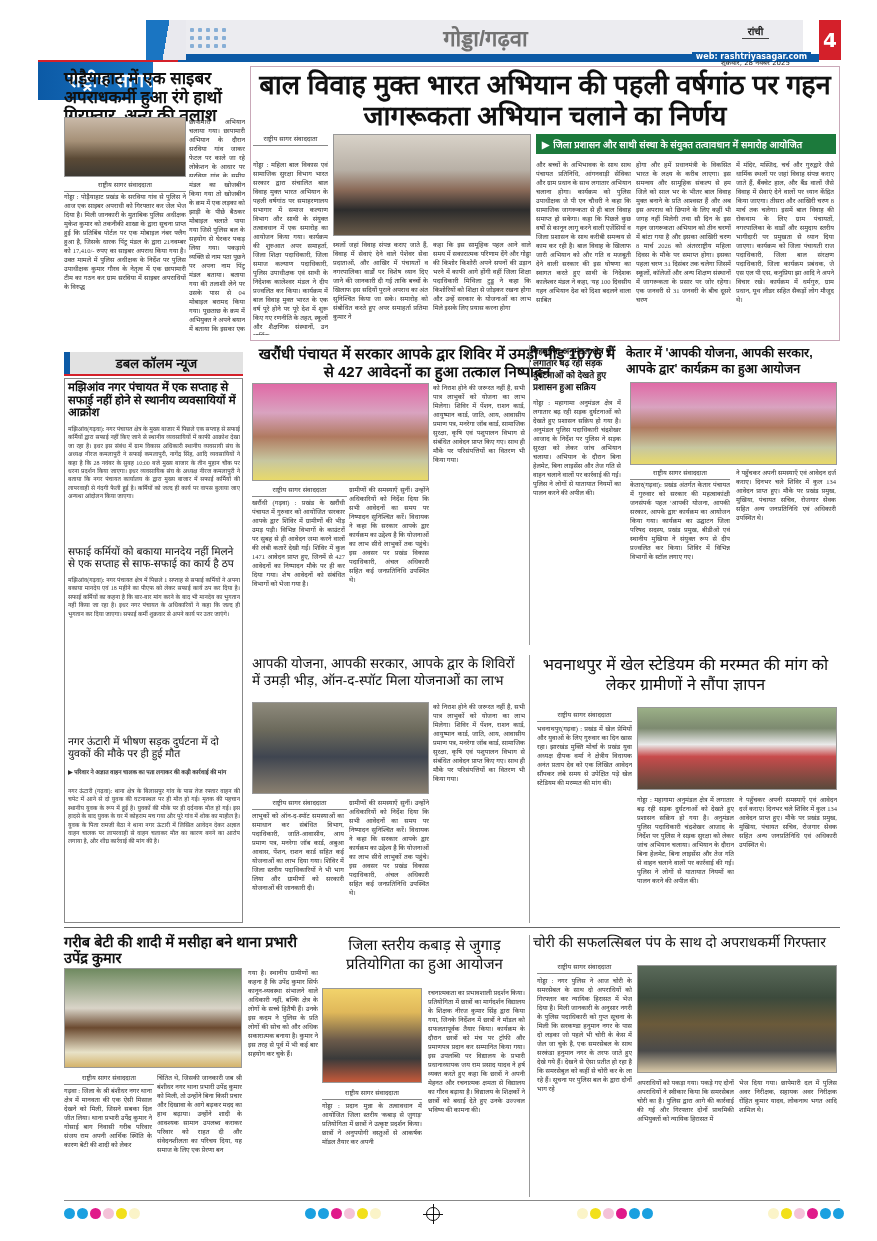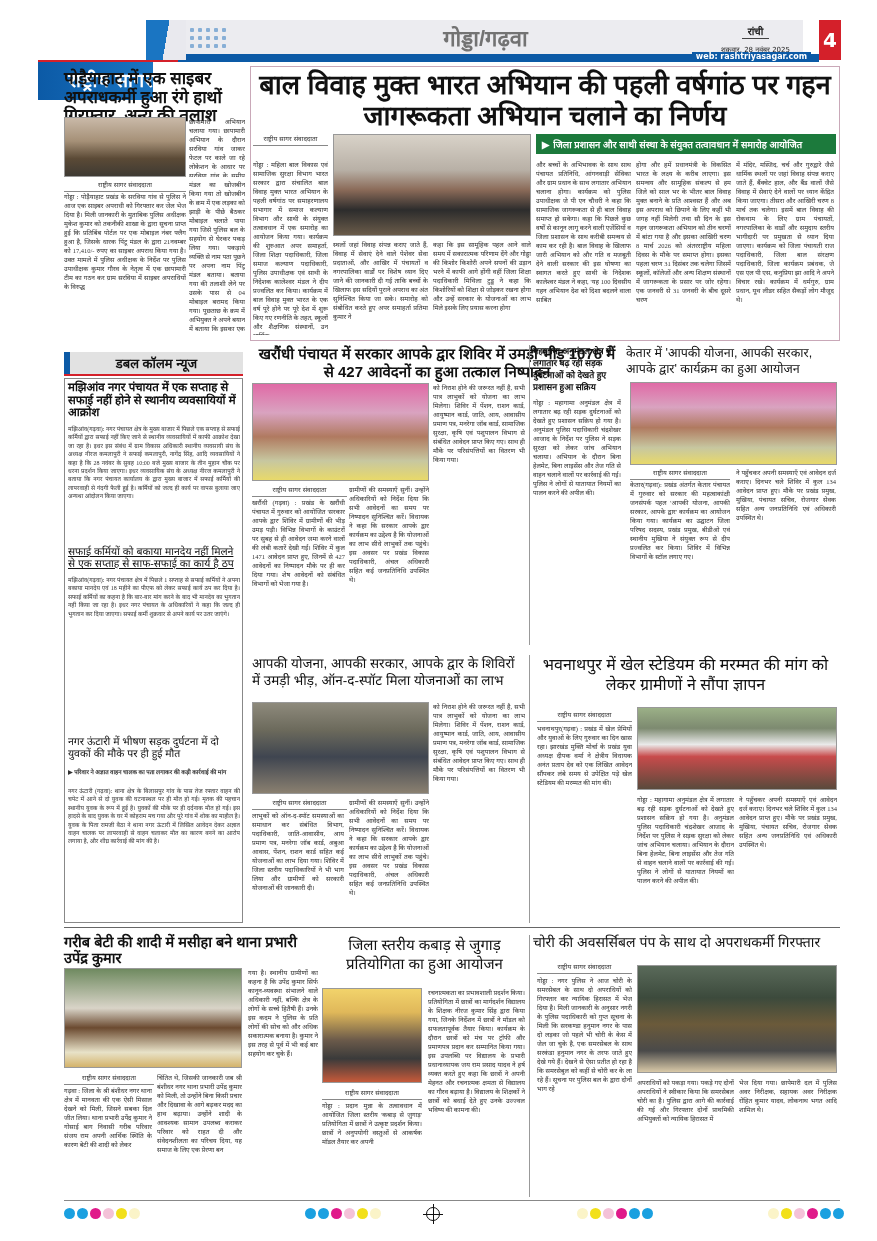--- a/index.html
+++ b/index.html
@@ -14,21 +14,21 @@
     display: flex; align-items: center; justify-content: flex-end; letter-spacing: .5px; margin-top: 40px; }
   .mh-slant { position: absolute; left: 108px; top: 0; width: 40px; height: 40px;
     background: linear-gradient(100deg,#1a75c2 50%, #e9e9ee 50%); }
   .mh-dots { position: absolute; left: 150px; top: 6px; width: 40px; height: 24px;
     background: radial-gradient(circle, #6fa0d0 2px, transparent 2.5px) 0 0/8px 8px; opacity:.8; }
   .mh-mid { position: absolute; left: 140px; top: 0; width: 615px; height: 34px; background: #ececf0;
     display:flex; align-items:center; justify-content:center; }
   .mh-section { font-family: "Liberation Sans", sans-serif; font-weight: bold; font-size: 22px; color: #737373; }
   .mh-date-wrap { position: absolute; right: 38px; top: 0; width: 95px; height: 34px; background:#ececf0; text-align:center; }
   .mh-city { font-size: 10px; font-weight: bold; margin-top: 3px; border-bottom:1px solid #444; display:inline-block; padding:0 6px; }
-  .mh-date { font-size: 7px; margin-top: 6px; }
+  .mh-date { font-size: 7px; margin-top: 19px; }
   .mh-page { position: absolute; right: 0; top: 0; width: 22px; height: 40px; background: #d4202a; color:#fff;
     font-weight: bold; font-size: 20px; display:flex; align-items:center; justify-content:center; }
   .mh-bar { position: absolute; left: 140px; top: 34px; width: 641px; height: 8px; background: #0c5aa6; }
   .mh-web { position: absolute; right: 30px; top: 32px; font-size: 8px; color:#fff; background:#0c5aa6; padding: 0 4px; font-weight:bold; }
   .mh-redline { position:absolute; left:0; top:40px; width:140px; height:2px; background:#d4202a; }
 
   
   .hl { font-family: "Liberation Sans", sans-serif; font-weight: bold; color: #111; line-height: 1.1; }
   .byline { font-size: 6.5px; color:#333; text-align:center; border-bottom:1px solid #888; padding-bottom:2px; margin-bottom:3px; }
   .txt { font-family: "Liberation Serif", serif; font-size: 6.5px; line-height: 9px; color:#333; text-align: justify; overflow:hidden; }
@@ -106,42 +106,42 @@
 <div class="txt col" style="left:636px;top:160px;width:95px;height:175px;">होगा और हमें प्रधानमंत्री के विकसित भारत के लक्ष्य के करीब लाएगा। इस समन्वय और सामूहिक संकल्प से हम जिले को साल भर के भीतर बाल विवाह मुक्त बनाने के प्रति आश्वस्त हैं और अब इस अपराध को छिपाने के लिए कहीं भी जगह नहीं मिलेगी तथा सौ दिन के इस गहन जागरूकता अभियान को तीन चरणों में बांटा गया है और इसका आखिरी चरण 8 मार्च 2026 को अंतरराष्ट्रीय महिला दिवस के मौके पर समाप्त होगा। इसका पहला चरण 31 दिसंबर तक चलेगा जिसमें स्कूलों, कॉलेजों और अन्य शिक्षण संस्थानों में जागरूकता के प्रसार पर जोर रहेगा। एक जनवरी से 31 जनवरी के बीच दूसरे चरण</div>
 <div class="txt col" style="left:736px;top:160px;width:98px;height:175px;">में मंदिर, मस्जिद, चर्च और गुरुद्वारे जैसे धार्मिक स्थलों पर जहां विवाह संपन्न कराए जाते हैं, बैंक्वेट हाल, और बैंड वालों जैसे विवाह में सेवाएं देने वालों पर ध्यान केंद्रित किया जाएगा। तीसरा और आखिरी चरण 8 मार्च तक चलेगा। इसमें बाल विवाह की रोकथाम के लिए ग्राम पंचायतों, नगरपालिका के वार्डों और समुदाय स्तरीय भागीदारी पर प्रमुखता से ध्यान दिया जाएगा। कार्यक्रम को जिला पंचायती राज पदाधिकारी, जिला बाल संरक्षण पदाधिकारी, जिला कार्यक्रम प्रबंधक, जे एस एल पी एस, कनुप्रिया झा आदि ने अपने विचार रखे। कार्यक्रम में धर्मगुरु, ग्राम प्रधान, यूथ लीडर सहित सैकड़ों लोग मौजूद थे।</div>
 
 <div class="dcn">
     <span>डबल कॉलम न्यूज</span>
   </div>
 <div class="dcn-red"></div>
 <div class="box" style="left:64px;top:378px;width:179px;height:545px;border:1px solid #888;"></div>
 <div class="hl" style="position:absolute;left:68px;top:381px;width:172px;font-size:11.5px;">मझिआंव नगर पंचायत में एक सप्ताह से सफाई नहीं होने से स्थानीय व्यवसायियों में आक्रोश</div>
 <div class="txt col" style="left:68px;top:425px;width:172px;height:118px;font-size:6px;line-height:8.4px;">मझिआंव(गढ़वा): नगर पंचायत क्षेत्र के मुख्य बाजार में पिछले एक सप्ताह से सफाई कर्मियों द्वारा सफाई नहीं किए जाने से स्थानीय व्यवसायियों में काफी आक्रोश देखा जा रहा है। इधर इस संबंध में ग्राम विकास अधिकारी स्थानीय व्यवसायी संघ के अध्यक्ष नीरज कमलापुरी ने सफाई कमलापुरी, नागेंद्र सिंह, आदि व्यवसायियों ने कहा है कि 28 नवंबर के सुबह 10:00 बजे मुख्य बाजार के तीन मुहान चौक पर धरना प्रदर्शन किया जाएगा। इधर व्यवसायिक संघ के अध्यक्ष नीरज कमलापुरी ने बताया कि नगर पंचायत कार्यालय के द्वारा मुख्य बाजार में सफाई कर्मियों की लापरवाही से गंदगी फैली हुई है। कर्मियों को जल्द ही कार्य पर वापस बुलाया जाए अन्यथा आंदोलन किया जाएगा।</div>
-<div class="hl" style="position:absolute;left:68px;top:546px;width:172px;font-size:10.5px;font-weight:normal;text-decoration:underline;">सफाई कर्मियों को बकाया मानदेय नहीं मिलने से एक सप्ताह से साफ-सफाई का कार्य है ठप</div>
+<div class="hl" style="position:absolute;left:68px;top:546px;width:172px;font-size:10.5px;font-weight:normal;">सफाई कर्मियों को बकाया मानदेय नहीं मिलने से एक सप्ताह से साफ-सफाई का कार्य है ठप</div>
 <div class="txt col" style="left:68px;top:576px;width:172px;height:155px;font-size:6px;line-height:8.4px;">मझिआंव(गढ़वा): नगर पंचायत क्षेत्र में पिछले 1 सप्ताह से सफाई कर्मियों ने अपना बकाया मानदेय एवं 18 महीने का पीएफ को लेकर सफाई कार्य ठप कर दिया है। सफाई कर्मियों का कहना है कि बार-बार मांग करने के बाद भी मानदेय का भुगतान नहीं किया जा रहा है। इधर नगर पंचायत के अधिकारियों ने कहा कि जल्द ही भुगतान कर दिया जाएगा। सफाई कर्मी शुक्रवार से अपने कार्य पर उतर जाएंगे।</div>
 <div class="hl" style="position:absolute;left:68px;top:736px;width:172px;font-size:10.5px;font-weight:normal;">नगर ऊंटारी में भीषण सड़क दुर्घटना में दो युवकों की मौके पर ही हुई मौत</div>
 <div class="txt col" style="left:68px;top:768px;width:172px;height:18px;font-size:6px;line-height:8.4px;font-weight:bold;">
   <span>▶ </span><span>परिवार ने अज्ञात वाहन चालक का पता लगाकर की कड़ी कार्रवाई की मांग</span>
 </div>
 <div class="txt col" style="left:68px;top:787px;width:172px;height:130px;font-size:6px;line-height:8.4px;">नगर ऊंटारी (गढ़वा): थाना क्षेत्र के बिलासपुर गांव के पास तेज रफ्तार वाहन की चपेट में आने से दो युवक की घटनास्थल पर ही मौत हो गई। मृतक की पहचान स्थानीय युवक के रूप में हुई है। युवकों की मौके पर ही दर्दनाक मौत हो गई। इस हादसे के बाद युवक के घर में कोहराम मच गया और पूरे गांव में शोक का माहौल है। युवक के पिता रामजी बैठा ने थाना नगर ऊंटारी में लिखित आवेदन देकर अज्ञात वाहन चालक पर लापरवाही से वाहन चलाकर मौत का कारण बनने का आरोप लगाया है, और शीघ्र कार्रवाई की मांग की है।</div>
 
 <div class="hl" style="position:absolute;left:252px;top:345px;width:370px;font-size:15px;text-align:center;line-height:18px;">खरौंधी पंचायत में सरकार आपके द्वार शिविर में उमड़ी भीड़ 1076 में से 427 आवेदनों का हुआ तत्काल निष्पादन</div>
 <div class="photo ph-pink" style="left:252px;top:383px;width:177px;height:98px;"></div>
 <div class="col" style="left:252px;top:485px;width:95px;">
   <div class="byline">राष्ट्रीय सागर संवाददाता</div>
 </div>
 <div class="txt col" style="left:252px;top:498px;width:93px;height:145px;">खरौंधी (गढ़वा) : प्रखंड के खरौंधी पंचायत में गुरुवार को आयोजित 'सरकार आपके द्वार' शिविर में ग्रामीणों की भीड़ उमड़ पड़ी। विभिन्न विभागों के काउंटरों पर सुबह से ही आवेदन जमा करने वालों की लंबी कतारें देखी गईं। शिविर में कुल 1471 आवेदन प्राप्त हुए, जिनमें से 427 आवेदनों का निष्पादन मौके पर ही कर दिया गया। शेष आवेदनों को संबंधित विभागों को भेजा गया है।</div>
 <div class="txt col" style="left:349px;top:485px;width:80px;height:158px;">ग्रामीणों की समस्याएँ सुनीं। उन्होंने अधिकारियों को निर्देश दिया कि सभी आवेदनों का समय पर निष्पादन सुनिश्चित करें। विधायक ने कहा कि सरकार आपके द्वार कार्यक्रम का उद्देश्य है कि योजनाओं का लाभ सीधे लाभुकों तक पहुंचे। इस अवसर पर प्रखंड विकास पदाधिकारी, अंचल अधिकारी सहित कई जनप्रतिनिधि उपस्थित थे।</div>
 <div class="txt col" style="left:433px;top:383px;width:92px;height:260px;">को निराश होने की जरूरत नहीं है, सभी पात्र लाभुकों को योजना का लाभ मिलेगा। शिविर में पेंशन, राशन कार्ड, आयुष्मान कार्ड, जाति, आय, आवासीय प्रमाण पत्र, मनरेगा जॉब कार्ड, सामाजिक सुरक्षा, कृषि एवं पशुपालन विभाग से संबंधित आवेदन प्राप्त किए गए। साथ ही मौके पर परिसंपत्तियों का वितरण भी किया गया।</div>
 <div class="vrule" style="left:529px;top:345px;height:300px;"></div>
 
 <div class="hl" style="position:absolute;left:533px;top:345px;width:88px;font-size:8.8px;line-height:12px;">महागामा अनुमंडल क्षेत्र में लगातार बढ़ रही सड़क दुर्घटनाओं को देखते हुए प्रशासन हुआ सक्रिय</div>
 <div class="txt col" style="left:533px;top:398px;width:88px;height:245px;">गोड्डा : महागामा अनुमंडल क्षेत्र में लगातार बढ़ रही सड़क दुर्घटनाओं को देखते हुए प्रशासन सक्रिय हो गया है। अनुमंडल पुलिस पदाधिकारी चंद्रशेखर आजाद के निर्देश पर पुलिस ने सड़क सुरक्षा को लेकर जांच अभियान चलाया। अभियान के दौरान बिना हेलमेट, बिना लाइसेंस और तेज गति से वाहन चलाने वालों पर कार्रवाई की गई। पुलिस ने लोगों से यातायात नियमों का पालन करने की अपील की।</div>
 
-<div class="hl" style="position:absolute;left:626px;top:345px;width:210px;font-size:12.5px;font-weight:normal;line-height:16px;">केतार में 'आपकी योजना, आपकी सरकार, आपके द्वार' कार्यक्रम का हुआ आयोजन</div>
+<div class="hl" style="position:absolute;left:626px;top:345px;width:210px;font-size:12.5px;font-weight:bold;line-height:16px;">केतार में 'आपकी योजना, आपकी सरकार, आपके द्वार' कार्यक्रम का हुआ आयोजन</div>
 <div class="photo ph-pink" style="left:630px;top:382px;width:207px;height:83px;"></div>
 <div class="col" style="left:630px;top:468px;width:100px;">
   <div class="byline">राष्ट्रीय सागर संवाददाता</div>
 </div>
 <div class="txt col" style="left:630px;top:480px;width:100px;height:163px;">केतार(गढ़वा): प्रखंड अंतर्गत केतार पंचायत में गुरुवार को सरकार की महत्वाकांक्षी जनसंपर्क पहल 'आपकी योजना, आपकी सरकार, आपके द्वार' कार्यक्रम का आयोजन किया गया। कार्यक्रम का उद्घाटन जिला परिषद सदस्य, प्रखंड प्रमुख, बीडीओ एवं स्थानीय मुखिया ने संयुक्त रूप से दीप प्रज्वलित कर किया। शिविर में विभिन्न विभागों के स्टॉल लगाए गए।</div>
 <div class="txt col" style="left:736px;top:468px;width:100px;height:175px;">ने पहुँचकर अपनी समस्याएँ एवं आवेदन दर्ज कराए। दिनभर चले शिविर में कुल 134 आवेदन प्राप्त हुए। मौके पर प्रखंड प्रमुख, मुखिया, पंचायत सचिव, रोजगार सेवक सहित अन्य जनप्रतिनिधि एवं अधिकारी उपस्थित थे।</div>
 
 <div class="hl" style="position:absolute;left:252px;top:655px;width:272px;font-size:13.5px;font-weight:normal;line-height:17px;">आपकी योजना, आपकी सरकार, आपके द्वार के शिविरों में उमड़ी भीड़, ऑन-द-स्पॉट मिला योजनाओं का लाभ</div>
 <div class="photo ph-crowd" style="left:252px;top:702px;width:177px;height:92px;"></div>
 <div class="col" style="left:252px;top:798px;width:95px;">
@@ -174,21 +174,21 @@
 
 <div class="hl" style="position:absolute;left:322px;top:935px;width:205px;font-size:15px;font-weight:normal;text-align:center;line-height:19px;">जिला स्तरीय कबाड़ से जुगाड़ प्रतियोगिता का हुआ आयोजन</div>
 <div class="photo ph-comp" style="left:322px;top:988px;width:100px;height:95px;"></div>
 <div class="col" style="left:322px;top:1088px;width:100px;">
   <div class="byline">राष्ट्रीय सागर संवाददाता</div>
 </div>
 <div class="txt col" style="left:322px;top:1101px;width:100px;height:95px;">गोड्डा : प्रदान मुन्ना के तत्वावधान में आयोजित जिला स्तरीय 'कबाड़ से जुगाड़' प्रतियोगिता में छात्रों ने उत्कृष्ट प्रदर्शन किया। छात्रों ने अनुपयोगी वस्तुओं से आकर्षक मॉडल तैयार कर अपनी</div>
 <div class="txt col" style="left:428px;top:988px;width:97px;height:208px;">रचनात्मकता का प्रभावशाली प्रदर्शन किया। प्रतियोगिता में छात्रों का मार्गदर्शन विद्यालय के शिक्षक नीरज कुमार सिंह द्वारा किया गया, जिनके निर्देशन में छात्रों ने मॉडल को सफलतापूर्वक तैयार किया। कार्यक्रम के दौरान छात्रों को मंच पर ट्रॉफी और प्रमाणपत्र प्रदान कर सम्मानित किया गया। इस उपलब्धि पर विद्यालय के प्रभारी प्रधानाध्यापक जय राम प्रसाद यादव ने हर्ष व्यक्त करते हुए कहा कि छात्रों ने अपनी मेहनत और रचनात्मक क्षमता से विद्यालय का गौरव बढ़ाया है। विद्यालय के शिक्षकों ने छात्रों को बधाई देते हुए उनके उज्ज्वल भविष्य की कामना की।</div>
 <div class="vrule" style="left:529px;top:935px;height:262px;"></div>
 
-<div class="hl" style="position:absolute;left:533px;top:935px;width:305px;font-size:14px;font-weight:normal;">चोरी की अवसर्सिबल पंप के साथ दो अपराधकर्मी गिरफ्तार</div>
+<div class="hl" style="position:absolute;left:533px;top:935px;width:305px;font-size:14px;font-weight:normal;">चोरी की सफलत्सिबल पंप के साथ दो अपराधकर्मी गिरफ्तार</div>
 <div class="col" style="left:537px;top:962px;width:95px;">
   <div class="byline">राष्ट्रीय सागर संवाददाता</div>
 </div>
 <div class="txt col" style="left:537px;top:976px;width:95px;height:220px;">गोड्डा : नगर पुलिस ने आज चोरी के समरसेबल के साथ दो अपराधियों को गिरफ्तार कर न्यायिक हिरासत में भेज दिया है। मिली जानकारी के अनुसार नगरी के पुलिस पदाधिकारी को गुप्त सूचना के मिली कि सरकण्डा हनुमान नगर के पास दो लड़का जो पहले भी चोरी के केस में जेल जा चुके है, एक समरसेबल के साथ सरकंडा हनुमान नगर के तरफ जाते हुए देखे गये हैं। देखने से ऐसा प्रतीत हो रहा है कि समरसेबुल को कहीं से चोरी कर के ला रहे हैं। सूचना पर पुलिस बल के द्वारा दोनों भाग रहे</div>
 <div class="photo ph-arrest" style="left:637px;top:965px;width:200px;height:108px;"></div>
 <div class="txt col" style="left:637px;top:1078px;width:97px;height:118px;">अपराधियों को पकड़ा गया। पकड़े गए दोनों अपराधियों ने स्वीकार किया कि समरसेबल चोरी का है। पुलिस द्वारा आगे की कार्रवाई की गई और गिरफ्तार दोनों प्राथमिकी अभियुक्तों को न्यायिक हिरासत में</div>
 <div class="txt col" style="left:739px;top:1078px;width:98px;height:118px;">भेज दिया गया। छापेमारी दल में पुलिस अवर निरीक्षक, सहायक अवर निरीक्षक रोहित कुमार यादव, लोकनाथ भगत आदि शामिल थे।</div>
 
 <div class="hrule" style="left:64px;top:1200px;width:776px;background:#888;"></div>
 

